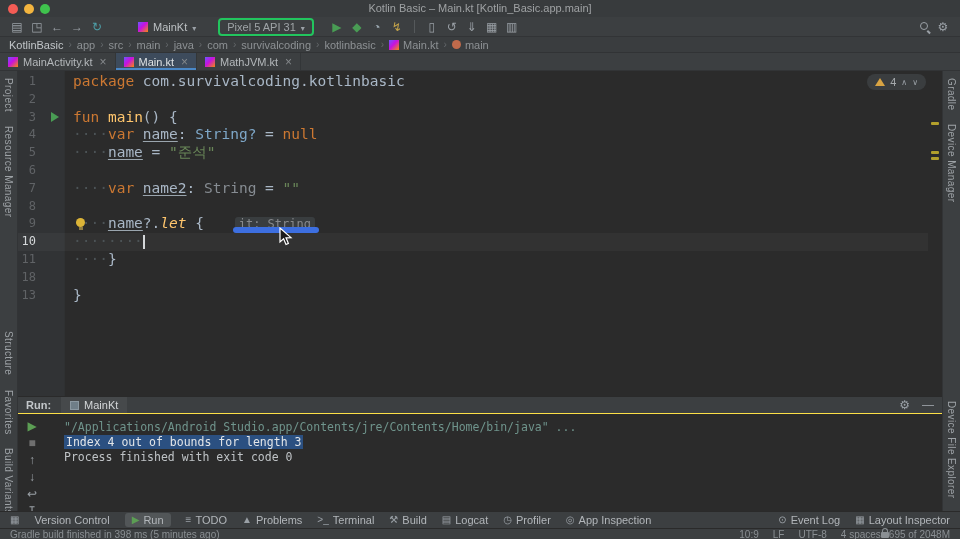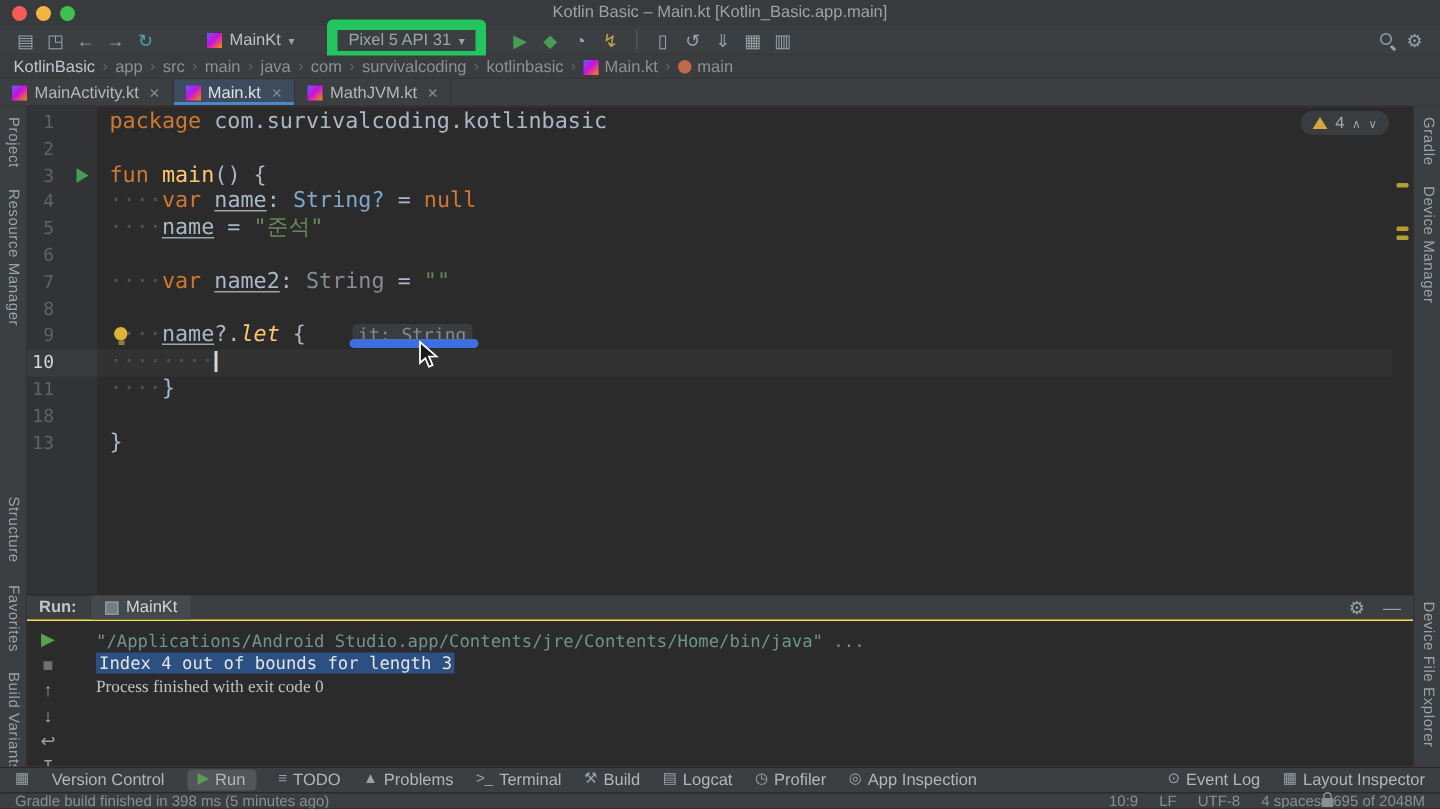--- a/index.html
+++ b/index.html
@@ -11,21 +11,21 @@
   .tl{width:10px;height:10px;border-radius:50%;display:inline-block;}
   .tl.red{background:#f45c55}.tl.yellow{background:#f3b53f}.tl.green{background:#3fc24d}
   .title{position:absolute;left:0;right:0;top:0;text-align:center;line-height:17px;font-size:11px;color:#9fa2a4;}
   
   .toolbar{position:absolute;top:17px;left:0;right:0;height:20px;background:#3c3f41;display:flex;align-items:center;padding:0 8px;box-sizing:border-box;border-bottom:1px solid #323436;}
   .tb-group{display:flex;align-items:center;gap:2px;}
   .tbicon{width:18px;height:16px;text-align:center;font-size:12px;line-height:16px;color:#9aa0a6;cursor:pointer;}
   .tb-sep{width:1px;height:13px;background:#55595b;margin:0 6px;display:inline-block;}
   .chip{display:flex;align-items:center;gap:5px;font-size:11px;color:#bcc0c3;cursor:pointer;}
   .chip.runcfg{margin-left:32px;}
-  .chip.device{margin-left:22px;border:7px solid #22c55e;border-radius:4px;padding:0 7px;height:14px;color:#9fa4a7;}
+  .chip.device{margin-left:22px;border:2px solid #22c55e;border-radius:4px;padding:0 7px;height:14px;color:#9fa4a7;}
   .cdown::after{content:"▾";font-size:8px;color:#9aa0a6;}
   .tb-spacer{flex:1;}
   .kicon{width:10px;height:10px;display:inline-block;background:linear-gradient(135deg,#6b57ff 0%,#c711e1 45%,#f88909 100%);flex:none;}
   .icon-search{position:relative;width:14px;height:14px;display:inline-block;}
   .icon-search::before{content:"";position:absolute;left:2px;top:2px;width:6px;height:6px;border:1.5px solid #9aa0a6;border-radius:50%;}
   .icon-search::after{content:"";position:absolute;left:10px;top:10px;width:4px;height:1.5px;background:#9aa0a6;transform:rotate(45deg);transform-origin:0 0;}
   
   .breadcrumbs{position:absolute;top:37px;left:0;right:0;height:16px;background:#3a3d3f;border-bottom:1px solid #313335;display:flex;align-items:center;padding:0 9px;font-size:11px;box-sizing:border-box;}
   .bc-item{display:flex;align-items:center;gap:4px;color:#8d9194;cursor:pointer;}
   .bc-item.bc-first{color:#c2c6c9;}
@@ -84,21 +84,21 @@
   .run-tab-icon{width:9px;height:9px;background:#6f7e88;border:1px solid #8b98a1;box-sizing:border-box;display:inline-block;}
   .rh-right{margin-left:auto;display:flex;align-items:center;gap:12px;}
   .rh-icon{font-size:12px;color:#9aa0a6;cursor:pointer;line-height:1;}
   .console{position:absolute;top:414px;left:18px;right:18px;height:97px;background:#2b2b2b;display:flex;}
   .console-tools{width:28px;flex:none;display:flex;flex-direction:column;align-items:center;padding-top:6px;gap:5px;}
   .ctool{font-size:12px;color:#9aa0a6;line-height:1;cursor:pointer;}
   .console-out{padding:6px 0 0 18px;font-family:"DejaVu Sans Mono",monospace;font-size:11.5px;}
   .cline{height:15px;line-height:15px;white-space:pre;}
   .cl-cmd{color:#6f948c;}
   .cl-sel{background:#2b5081;color:#e2e5e8;padding:0 2px;}
-  .cl-pl{color:#bfc3c6;font-family:Liberation Serif, serif;}
+  .cl-pl{color:#bfc3c6;}
   
   .stripebar{position:absolute;top:511px;left:0;right:0;height:17px;background:#3c3f41;border-top:1px solid #2a2a2a;display:flex;align-items:center;gap:15px;padding:0 10px;box-sizing:border-box;}
   .stripe-right{margin-left:auto;display:flex;align-items:center;gap:15px;}
   .sb-item{display:flex;align-items:center;gap:4px;font-size:11px;color:#b2b6ba;cursor:pointer;white-space:nowrap;}
   .sb-item.active{background:#525658;border-radius:3px;padding:0 7px;height:14px;}
   .sb-icon{font-size:10px;color:#9aa0a6;line-height:1;}
   
   .statusbar{position:absolute;top:528px;left:0;right:0;height:11px;background:#3c3f41;border-top:1px solid #2a2a2a;display:flex;align-items:center;padding:0 10px;font-size:10px;color:#8a8f93;box-sizing:border-box;}
   .status-right{margin-left:auto;display:flex;align-items:center;}
   .st-item{cursor:pointer;white-space:nowrap;}

